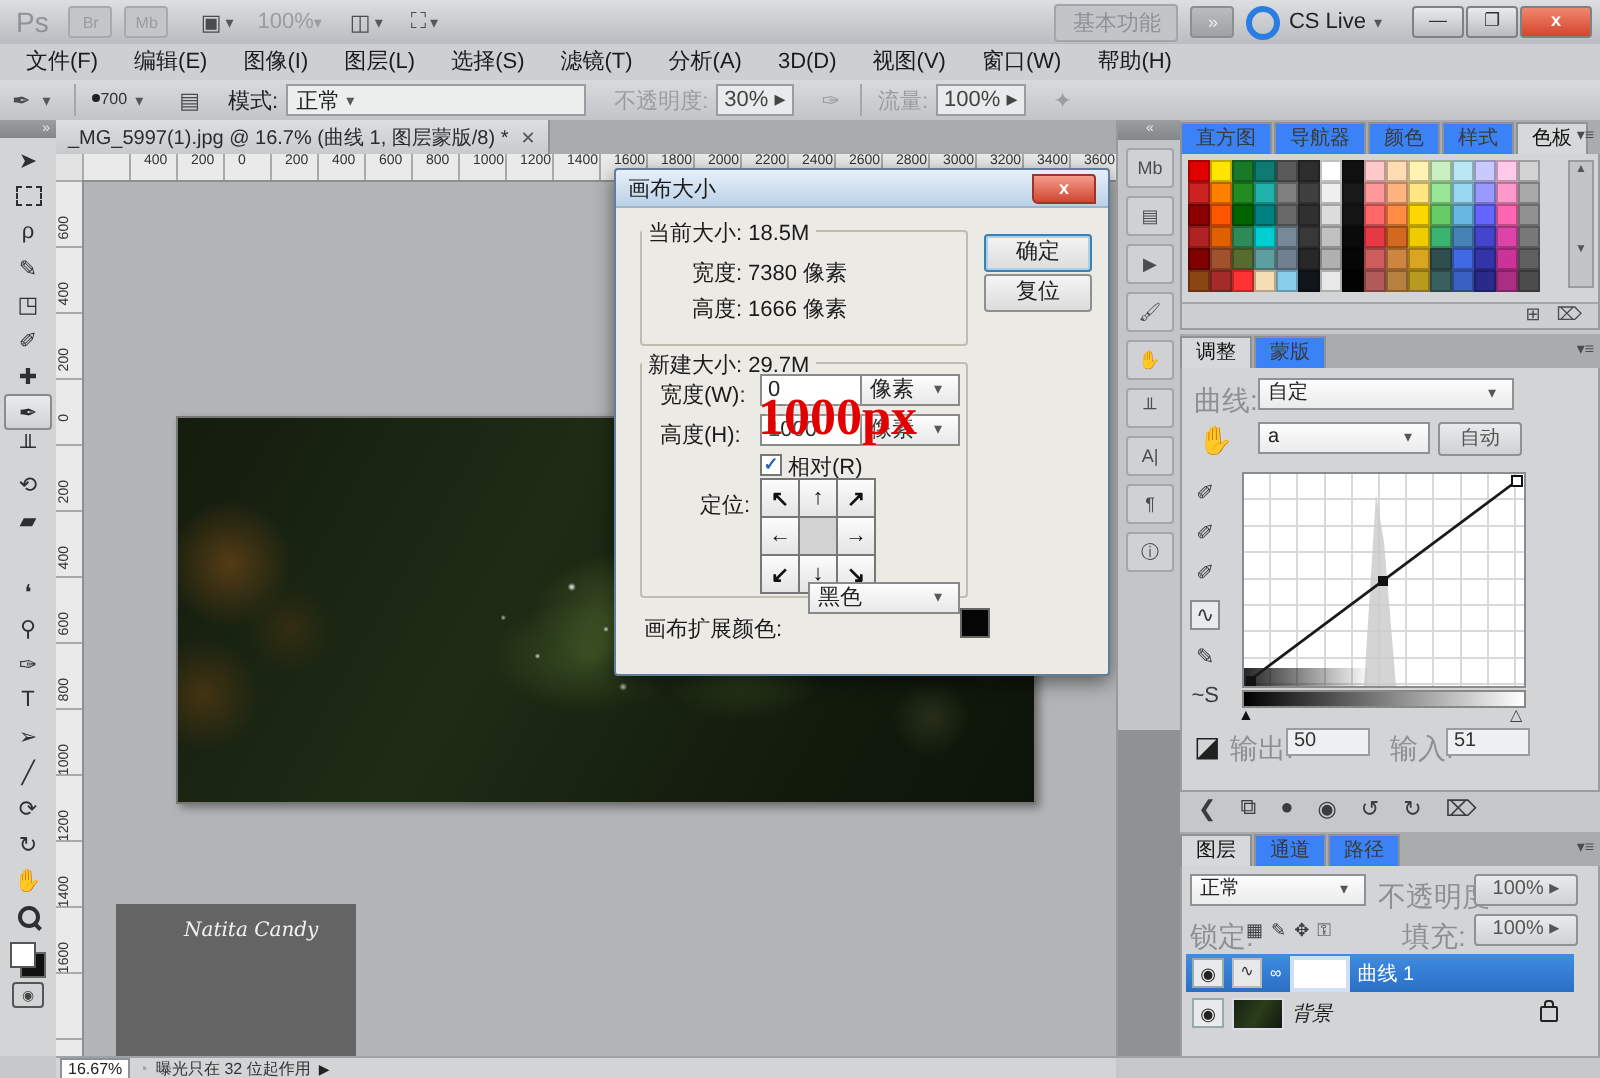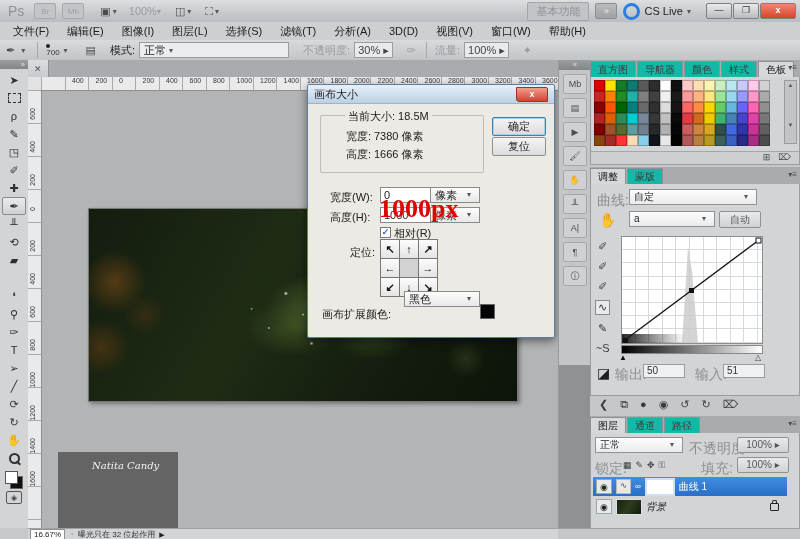--- a/index.html
+++ b/index.html
@@ -26,21 +26,21 @@
           background:linear-gradient(#e9eaeb,#b9bcbf);font-size:9px;line-height:12px;text-align:center;color:#333;margin-left:1px}
   .winbtn.close{background:linear-gradient(#f0876f,#d6442c);color:#fff;width:34px;font-weight:bold}
   .menubar{left:0;top:22px;width:800px;height:18px;background:#cdcfd2;border-bottom:1px solid #a4a7aa;
            display:flex;align-items:center;padding-left:4px}
   .menu-item{padding:0 9px;line-height:18px;color:#1b1b1b}
   .optbar{left:0;top:40px;width:800px;height:20px;background:linear-gradient(#d8dadc,#c2c5c8);
           border-bottom:1px solid #96989b;display:flex;align-items:center;gap:4px;padding-left:6px}
   .opt-sep{width:1px;height:16px;background:#a5a8ab;margin:0 4px}
   .opt-field{background:#e9eaeb;border:1px solid #9a9da0;height:14px;line-height:14px;padding:0 3px;color:#444}
   .opt-drop{display:flex;align-items:center;gap:3px;background:#eceded;border:1px solid #9a9da0;height:14px;padding:0 4px}
-  .brush700{display:flex;flex-direction:column;align-items:flex-start;line-height:6px;font-size:8px;color:#333}
+  .brush700{display:flex;flex-direction:row;align-items:flex-start;line-height:6px;font-size:8px;color:#333}
   .dot{width:4px;height:4px;border-radius:50%;background:#222;margin-bottom:2px}
   
   .toolbar{left:0;top:60px;width:28px;height:468px;background:#d2d4d6;border-right:1px solid #9a9da0}
   .tool-head{height:9px;background:linear-gradient(#9b9ea1,#84878a);color:#e8e8e8;font-size:7px;text-align:right;padding-right:3px;line-height:9px}
   .tools{display:flex;flex-direction:column;align-items:center;padding-top:2px}
   .tool{width:24px;height:18px;display:flex;align-items:center;justify-content:center;font-size:11px;color:#2e2f31}
   .tool.sel{border:1px solid #8a8d90;border-radius:2px;background:linear-gradient(#e9eaeb,#cfd2d5);height:16px;width:22px}
   .ic-marquee{width:11px;height:8px;border:1px dashed #2e2f31}
   .ic-zoom{width:7px;height:7px;border:2px solid #2e2f31;border-radius:50%;position:relative}
   .ic-zoom:after{content:"";position:absolute;width:5px;height:2px;background:#2e2f31;transform:rotate(45deg);left:5px;top:7px}
@@ -90,21 +90,21 @@
   .statmid{color:#333}
   
   .dialog{left:307px;top:84px;width:246px;height:252px;background:#eceae4;border:1px solid #5f7d9c;
           box-shadow:0 3px 10px rgba(0,0,0,.5);border-radius:2px}
   .dlg-title{height:18px;background:linear-gradient(#e7f0fa,#bcd1e6);border-bottom:1px solid #9fb4c9;
              display:flex;align-items:center;padding:0 6px;font-size:11px;color:#1b1b1b;border-radius:2px 2px 0 0}
   .dlg-close{margin-left:auto;width:30px;height:13px;background:linear-gradient(#f49c8a,#cf4632);
              border:1px solid #9c3527;border-radius:0 2px 0 3px;color:#fff;font-size:9px;font-weight:bold;
              text-align:center;line-height:12px}
   .group{position:absolute;border:1px solid #c0bcb2;border-radius:2px}
-  .group-cap{position:absolute;top:-7px;left:24px;background:#eceae4;padding:0 3px;color:#1b1b1b}
+  .group-cap{position:absolute;top:-7px;left:0;background:#eceae4;padding:0 3px;color:#1b1b1b}
   .dlab{position:absolute;color:#1b1b1b}
   .dval{position:absolute;color:#1b1b1b}
   .dinput{position:absolute;background:#fff;border:1px solid #8a8a8a;height:14px;line-height:14px;padding:0 3px}
   .dselect{position:absolute;background:linear-gradient(#fdfdfd,#e8e8e8);border:1px solid #8a8a8a;height:14px;
            line-height:14px;padding:0 4px;display:flex;justify-content:space-between;align-items:center}
   .dbtn{position:absolute;width:52px;height:17px;background:linear-gradient(#f4f4f4,#dcdcdc);
         border:1px solid #8e8f8f;border-radius:2px;text-align:center;line-height:16px}
   .dbtn.def{border:1px solid #3c7fb1;box-shadow:0 0 0 1px #a8d0ea inset}
   .chk{position:absolute;width:9px;height:9px;background:#fff;border:1px solid #777;color:#2a62b9;
        font-size:9px;line-height:9px;text-align:center;font-weight:bold}
@@ -116,21 +116,21 @@
   .annotation{position:absolute;left:71px;top:109px;color:#e30000;font-size:26px;font-weight:bold;
               text-shadow:0 0 2px rgba(255,255,255,.6);font-family:"Liberation Serif",serif}
   
   .dockstrip{left:558px;top:60px;width:32px;height:479px;background:#c3c5c8;border-left:1px solid #97999c}
   .dock-head{height:10px;background:linear-gradient(#9b9ea1,#84878a);color:#e8e8e8;font-size:7px;text-align:center;line-height:10px}
   .dock-ic{width:22px;height:18px;margin:4px auto 0;border:1px solid #a4a7aa;border-radius:2px;background:#cfd1d4;
            display:flex;align-items:center;justify-content:center;font-size:9px;color:#4a4c4e}
   .dock-low{position:absolute;left:0;top:305px;width:32px;height:174px;background:#8f9193}
   .panels{left:590px;top:60px;width:210px;height:468px;background:#c5c7c9}
   .ptabs{height:17px;background:#a9abae;display:flex;align-items:flex-end;position:relative}
-  .tab{padding:1px 7px;font-size:10px;color:#3a3a3a;background:#14b8a6;border:1px solid #8f9295;border-bottom:none;margin-right:1px;line-height:13px}
+  .tab{padding:1px 7px;font-size:10px;color:#3a3a3a;background:#3b82f6;border:1px solid #8f9295;border-bottom:none;margin-right:1px;line-height:13px}
   .tab.active{background:#d6d8da;color:#111}
   .pmenu{position:absolute;right:3px;top:3px;font-size:8px;color:#4a4c4e}
   .pbody{background:#d2d4d6;border:1px solid #9a9da0;border-top:none;position:relative}
   .swgrid{position:absolute;left:3px;top:3px;width:178px;display:grid;grid-template-columns:repeat(16,11px);grid-auto-rows:11px}
   .sw{border:1px solid rgba(0,0,0,.25);margin:0 0 0 0}
   .vsb{position:absolute;right:2px;top:3px;width:11px;height:62px;background:#c2c4c7;border:1px solid #9a9da0;
        font-size:6px;color:#555;text-align:center;line-height:8px}
   .pfoot{position:absolute;left:0;bottom:0;width:100%;height:13px;border-top:1px solid #a4a7aa;background:#cdcfd2;
          display:flex;justify-content:flex-end;gap:8px;padding-right:8px;box-sizing:border-box;font-size:9px;color:#4a4c4e}
   .flab{position:absolute;font-size:14px;color:#1f1f1f}
@@ -260,20 +260,21 @@
       <span class="bg"></span>
       <span class="fg"></span>
     </div>
     <div class="qmask">◉</div>
   </div>
 </div>
 
 <div class="abs docarea"></div>
 <div class="abs tabbar">
   <span class="doctab">
+    <span>_MG_5997(1).jpg @ 16.7% (曲线 1, 图层蒙版/8) *</span>
     <span class="tab-close">✕</span>
   </span>
 </div>
 <div class="abs ruler-corner"></div>
 <div class="abs ruler-h">
     <span class="rl" style="left: 30px;">400</span>
     <span class="rl" style="left: 53.5px;">200</span>
     <span class="rl" style="left: 77px;">0</span>
     <span class="rl" style="left: 100.5px;">200</span>
     <span class="rl" style="left: 124px;">400</span>
@@ -326,20 +327,23 @@
   </div>
   <div class="group" style="left:12px;top:30px;width:162px;height:56px">
     <span class="group-cap">当前大小: 18.5M</span>
   </div>
   <span class="dlab" style="left:38px;top:44px">宽度:</span>
   <span class="dval" style="left:66px;top:44px">7380 像素</span>
   <span class="dlab" style="left:38px;top:62px">高度:</span>
   <span class="dval" style="left:66px;top:62px">1666 像素</span>
   <span class="dbtn def" style="left:184px;top:32px">确定</span>
   <span class="dbtn" style="left:184px;top:52px">复位</span>
+  <div class="group" style="left:12px;top:96px;width:162px;height:116px">
+    <span class="group-cap">新建大小: 29.7M</span>
+  </div>
   <span class="dlab" style="left:22px;top:105px">宽度(W):</span>
   <span class="dinput" style="left:72px;top:102px;width:44px">0</span>
   <span class="dselect" style="left:122px;top:102px;width:40px">
     <span>像素</span>
       <span class="ddarr">▾</span>
   </span>
   <span class="dlab" style="left:22px;top:125px">高度(H):</span>
   <span class="dinput" style="left:72px;top:122px;width:44px">1000</span>
   <span class="dselect" style="left:122px;top:122px;width:40px">
     <span>像素</span>

